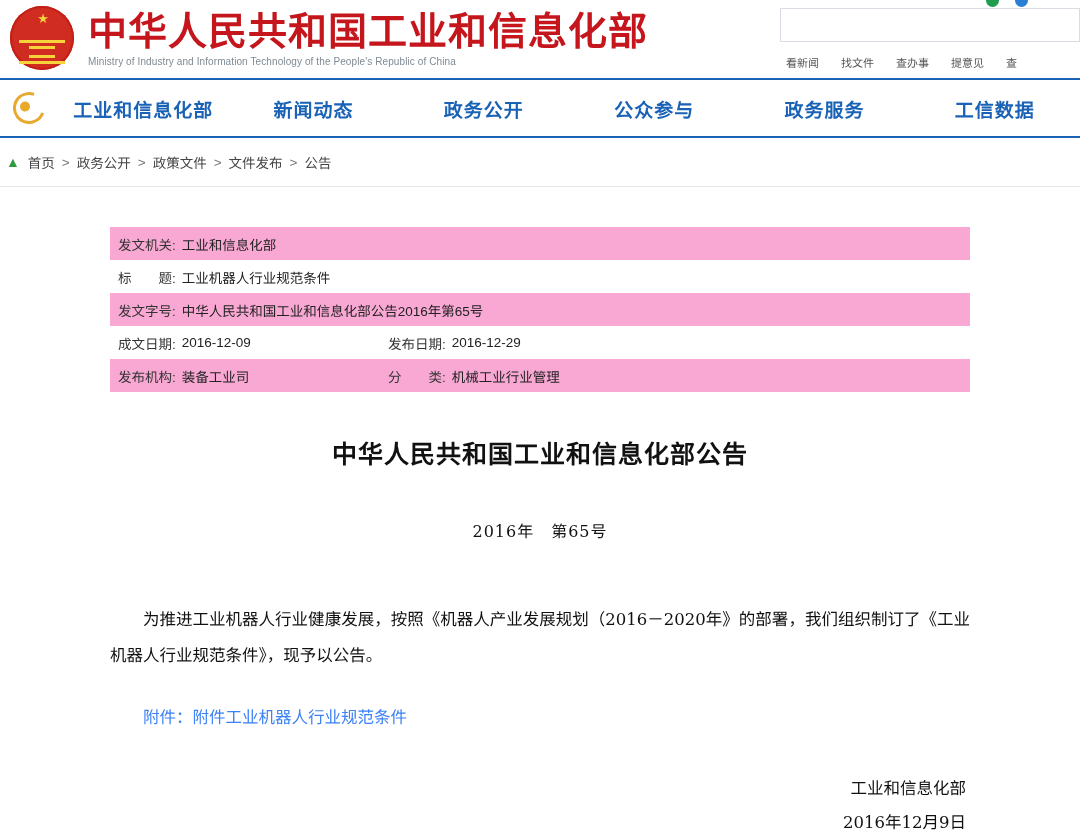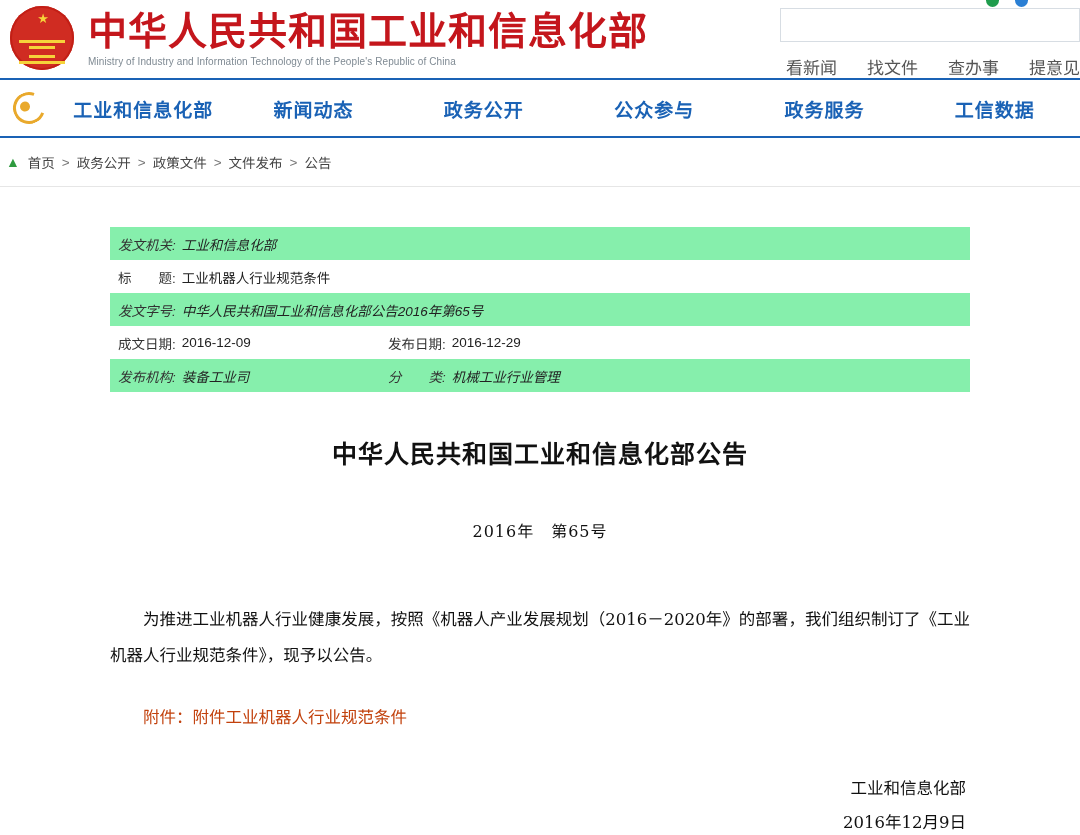--- a/index.html
+++ b/index.html
@@ -108,24 +108,24 @@
     flex: 1;
     height: 28px;
     font-size: 13px;
     font-family: "Liberation Sans", sans-serif;
     color: #333;
     background: transparent;
   }
   .quick-links {
     margin-top: 12px;
     display: flex;
-    gap: 30px;
+    gap: 22px;
     justify-content: flex-start;
     padding-left: 6px;
-    font-size: 17px;
+    font-size: 11px;
     color: #555;
   }
   .quick-links span {
     white-space: nowrap;
     cursor: pointer;
   }
   .top-dots {
     position: absolute;
     right: 52px;
     top: -6px;
@@ -213,21 +213,21 @@
     margin-top: 40px;
     font-size: 13.5px;
     color: #333;
   }
   .meta-row {
     display: flex;
     height: 33px;
     align-items: center;
     padding: 0 8px;
   }
-  .meta-row.alt { background: #86efac; font-style: italic; }
+  .meta-row.alt { background: #f9a8d4; }
   .meta-cell {
     display: flex;
     align-items: center;
   }
   .meta-cell.half { width: 270px; }
   .meta-label {
     color: #333;
     white-space: pre;
     margin-right: 6px;
   }
@@ -259,21 +259,21 @@
     text-align: justify;
   }
   .doc-body p { margin: 0; }
   .indent { text-indent: 2em; }
   .attach {
     margin-top: 26px;
     text-indent: 2em;
     font-family: "DejaVu Serif", "Liberation Serif", serif;
     font-size: 16.5px;
     line-height: 36px;
-    color: #c2410c;
+    color: #3b82f6;
   }
   .signature {
     margin-top: 36px;
     text-align: right;
     font-family: "DejaVu Serif", "Liberation Serif", serif;
     font-size: 16.5px;
     line-height: 34px;
     color: #111;
     padding-right: 4px;
   }

